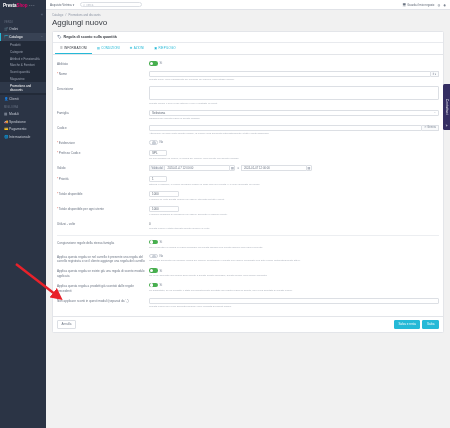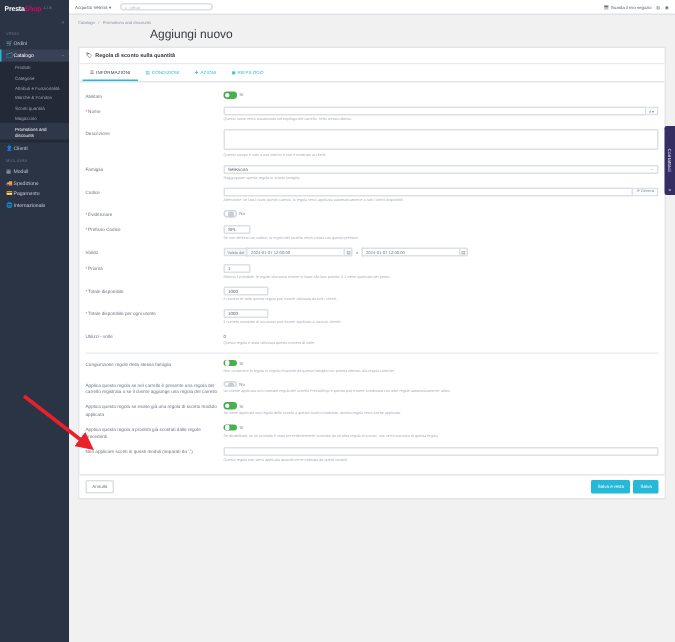--- a/index.html
+++ b/index.html
@@ -73,21 +73,21 @@
   }
   .search-box .mag { font-size: 3px; color: #9aa1ad; }
   .search-box .ph { font-size: 2.8px; color: #b3b9c3; }
   .topbar-right { margin-left: auto; display: flex; align-items: center; gap: 3px; }
   .tb-link { font-size: 2.8px; color: #5b6472; display: flex; align-items: center; gap: 1px; }
   .tb-ic { font-size: 3.2px; color: #6b7482; }
 
   .crumbs { padding: 3px 6px 0 6px; font-size: 2.8px; color: #8b94a3; }
   .crumbs .sep { margin: 0 1.5px; }
   .crumbs .cur { color: #8b94a3; }
-  .page-title { padding: 1px 6px 4px 6px; font-size: 8px; color: #363a41; font-weight: normal; margin-left: 48px; }
+  .page-title { padding: 1px 6px 4px 6px; font-size: 8px; color: #363a41; font-weight: normal; }
 
   
   .card {
     margin: 0 6px; background: #fff; border: .5px solid #e3e5e9; border-radius: 1.5px;
   }
   .card-head {
     display: flex; align-items: center; gap: 2px;
     padding: 3px 4px; border-bottom: .5px solid #e8eaee;
     font-size: 3.6px; color: #363a41; font-weight: bold;
   }

